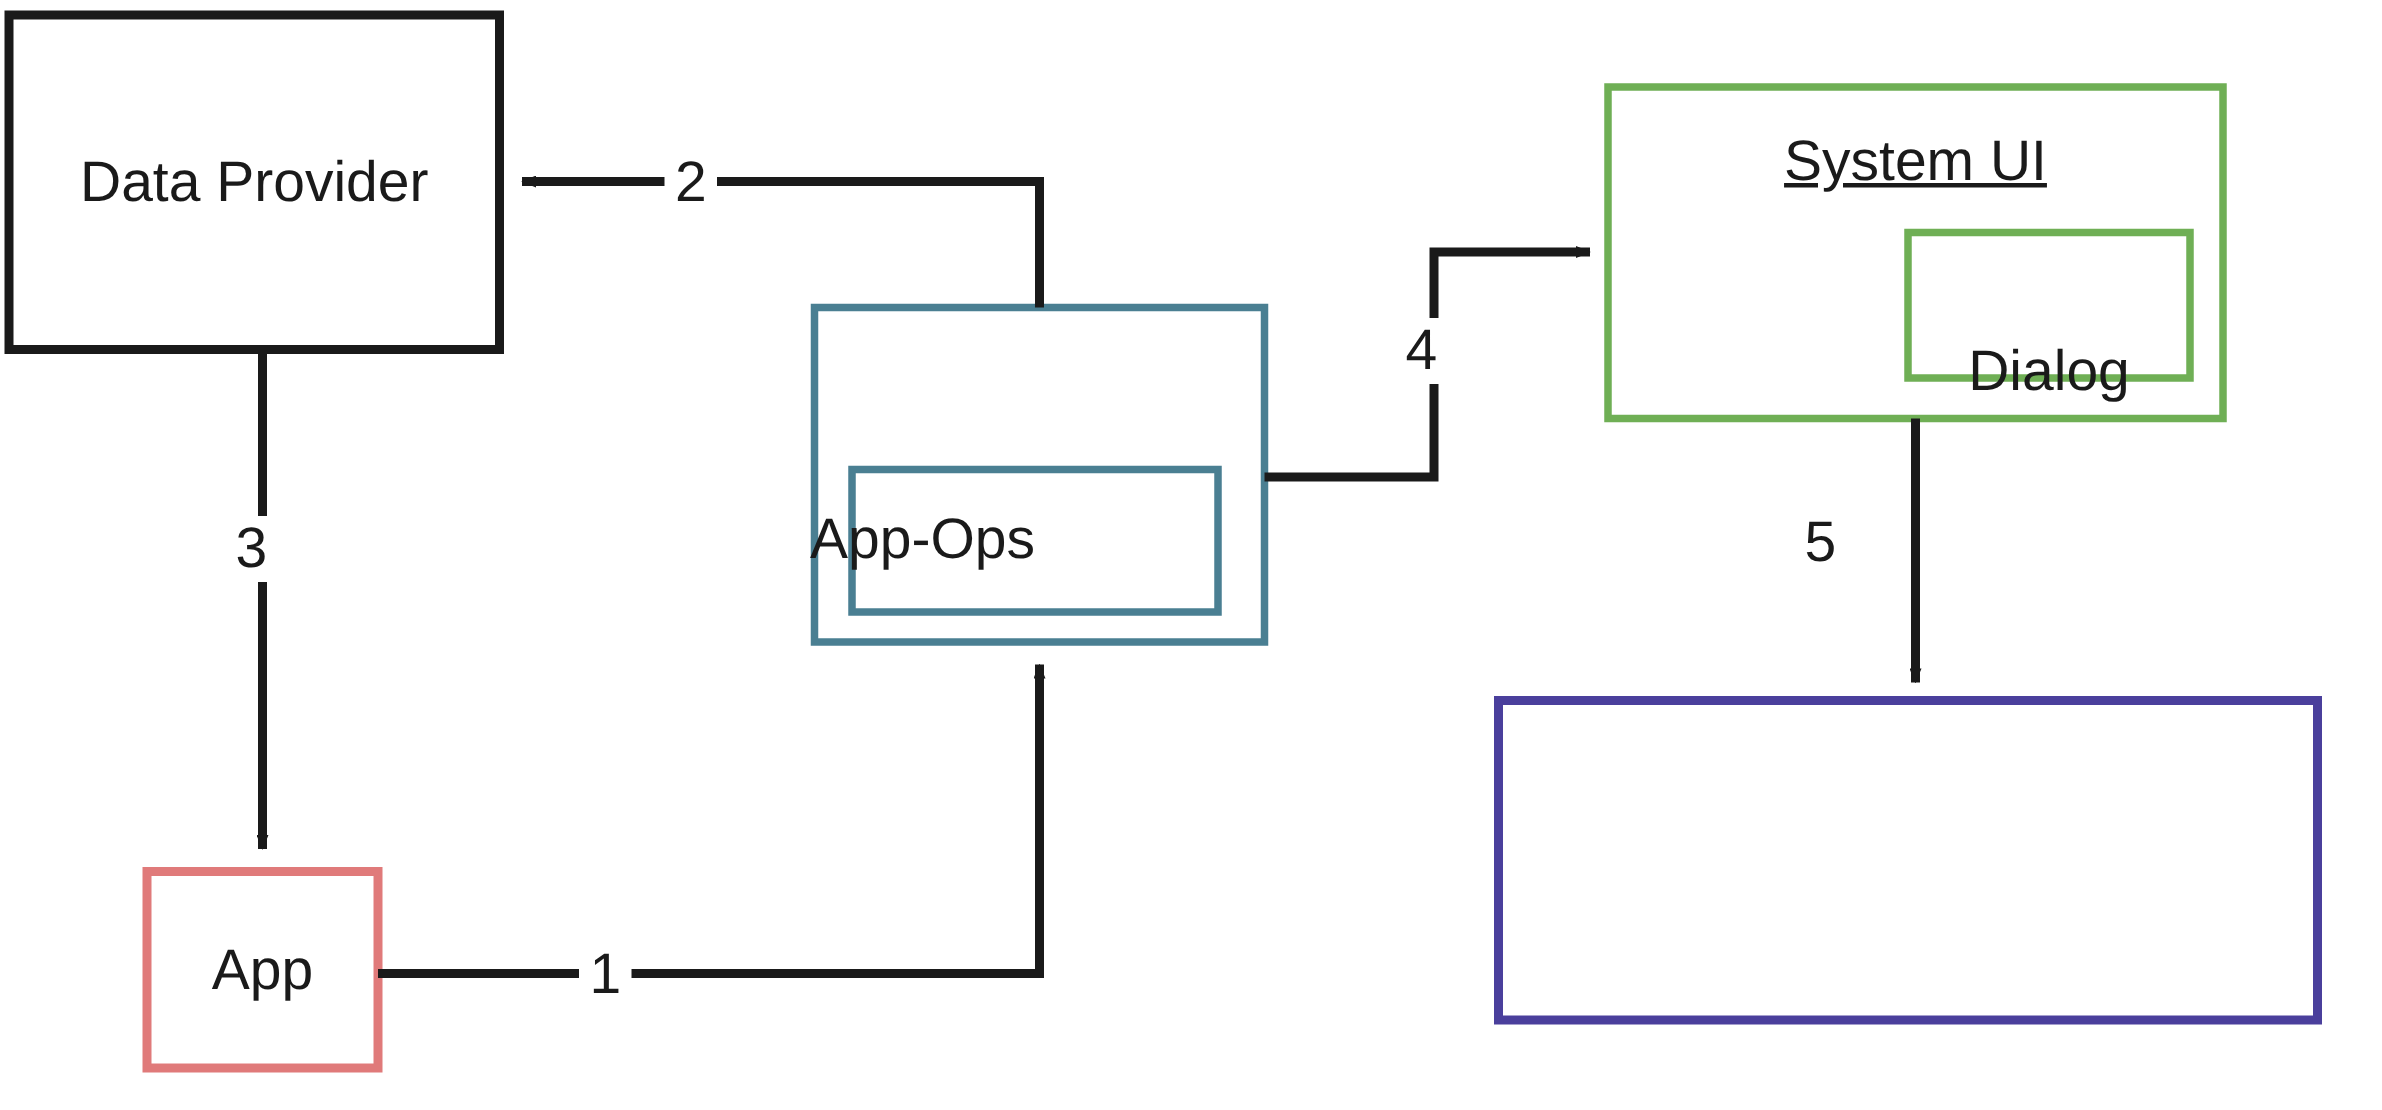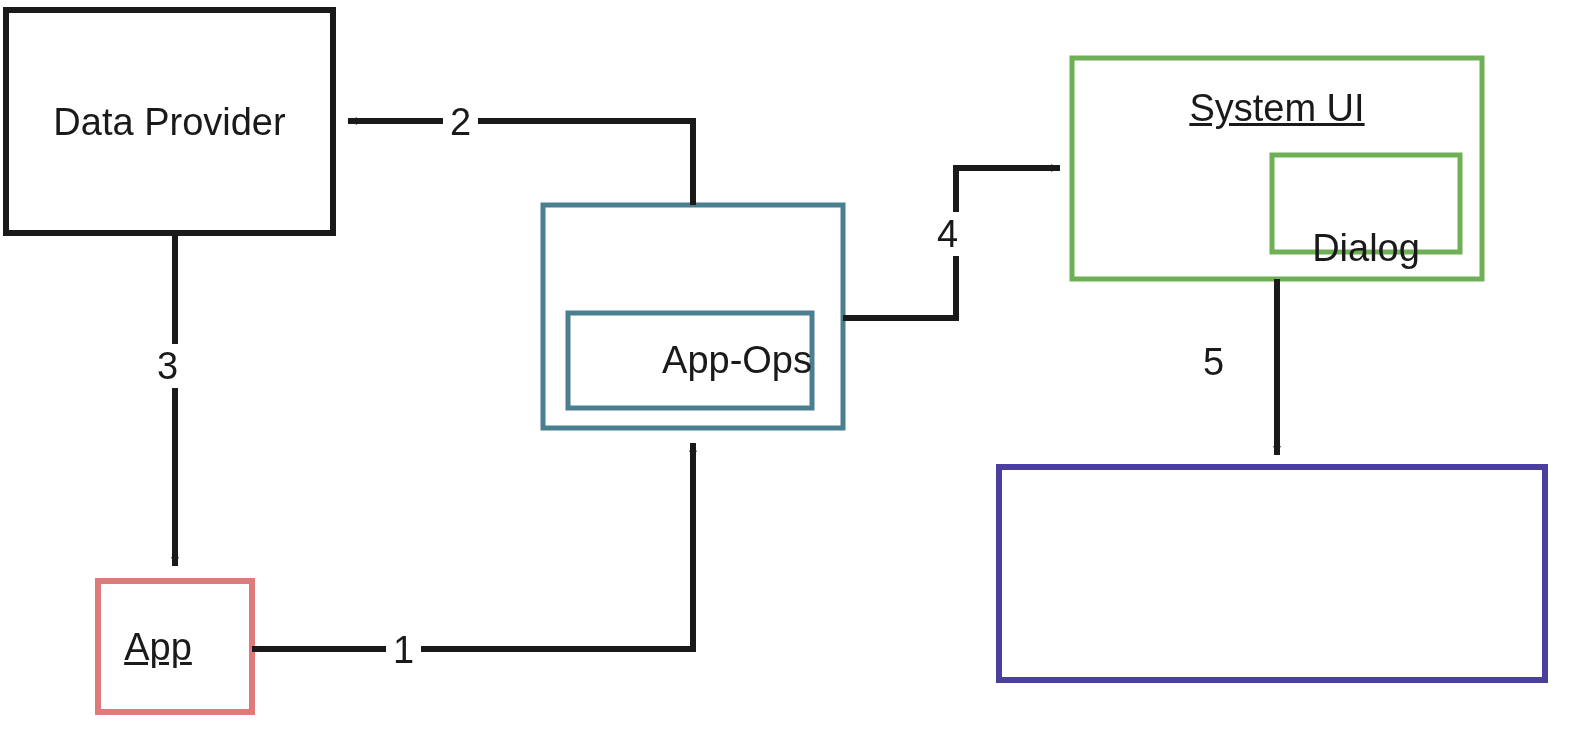--- a/index.html
+++ b/index.html
@@ -77,28 +77,28 @@
     <path d="M175,233 L175,566" fill="none" stroke="#1a1a1a" stroke-width="6" marker-end="url(#arrowhead)"></path>
 
     <path d="M843,318 L956,318 L956,168 L1060,168" fill="none" stroke="#1a1a1a" stroke-width="6" marker-end="url(#arrowhead)"></path>
 
     <path d="M1277,279 L1277,455" fill="none" stroke="#1a1a1a" stroke-width="6" marker-end="url(#arrowhead)"></path>
   </svg>
 
   <div class="node-label node-title" style="left:6px; top:100px; width:327px; text-align:center;">Data Provider</div>
 
 
-  <div class="node-label node-title" style="left:568px; top:338px; width:244px; text-align:right;">App-Ops</div>
+  <div class="node-label node-title" style="left:540px; top:338px; width:244px; text-align:left;">App-Ops</div>
 
   <div class="node-label node-title" style="left:1072px; top:86px; width:410px; text-align:center;text-decoration:underline;">System UI</div>
 
   <div class="node-label node-title" style="left:1272px; top:182px; width:188px; text-align:center;margin-top:44px;">Dialog</div>
 
 
-  <div class="node-label node-title" style="left:81px; top:625px; width:154px; text-align:center;text-decoration:underline;">App</div>
+  <div class="node-label node-title" style="left:98px; top:625px; width:154px; text-align:center;">App</div>
 
   <div class="edge-label" style="left:386px; top:628px;">1</div>
 
   <div class="edge-label" style="left:443px; top:100px;">2</div>
 
   <div class="edge-label" style="left:150px; top:344px;">3</div>
 
   <div class="edge-label" style="left:930px; top:212px;">4</div>
 
   <div class="edge-label" style="left:1196px; top:340px;">5</div>

